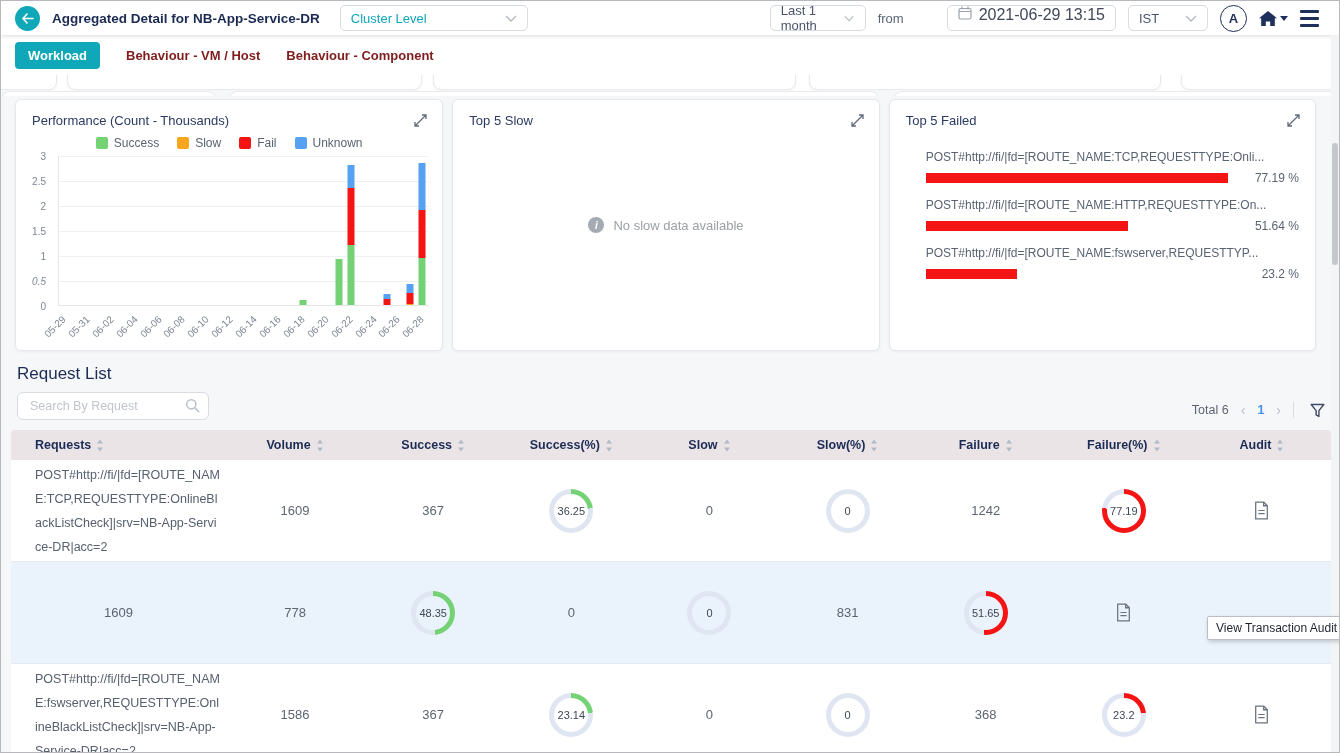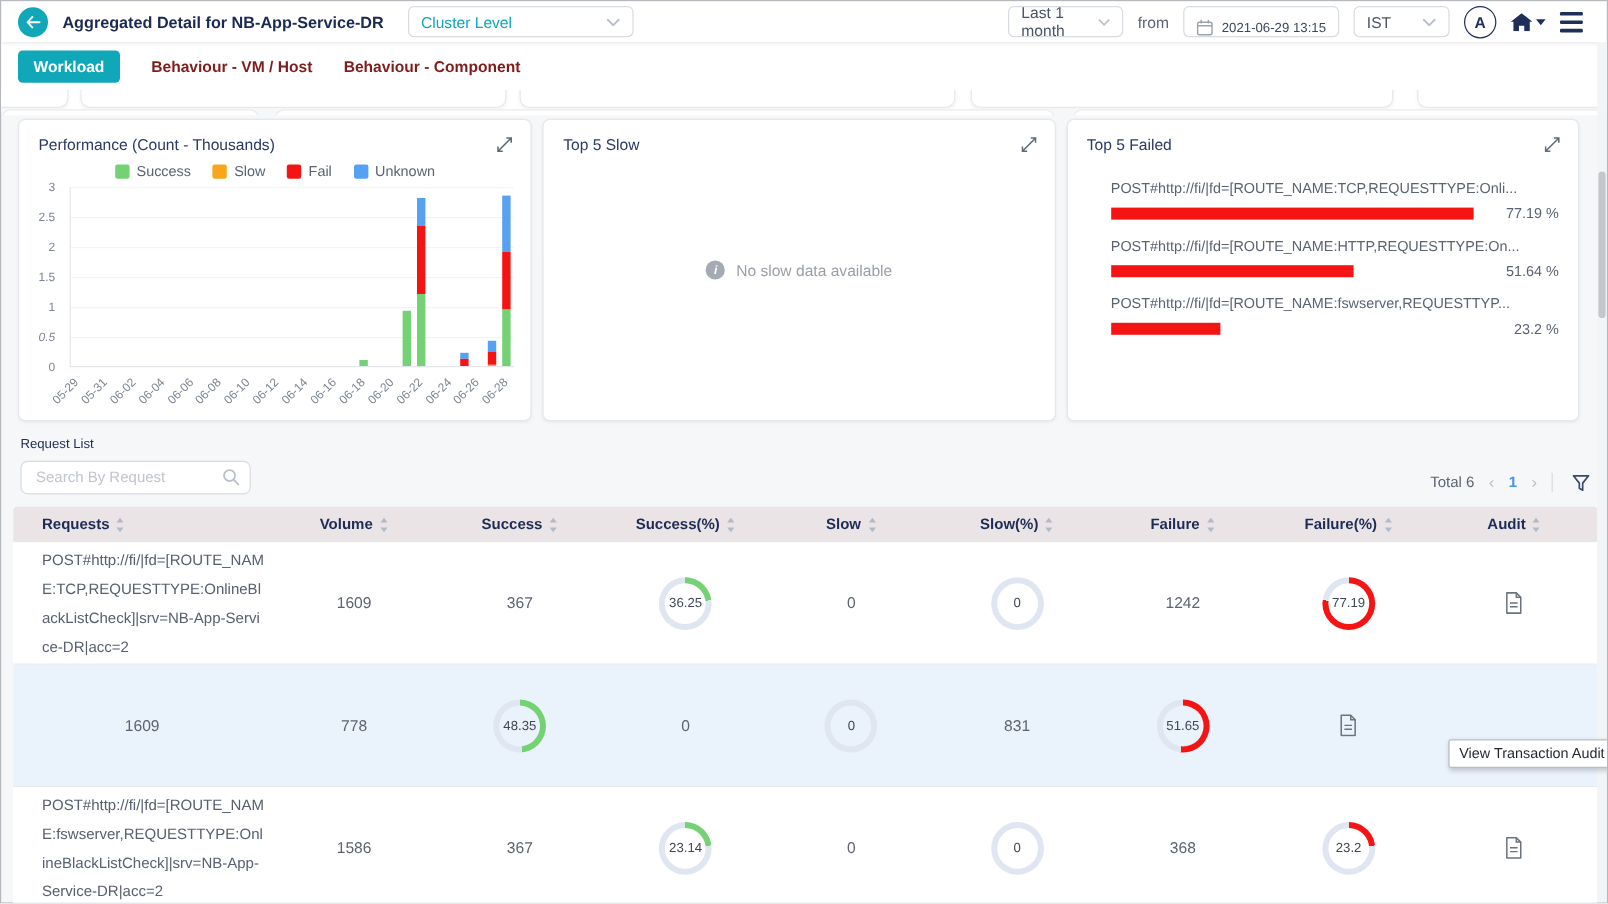--- a/index.html
+++ b/index.html
@@ -10,21 +10,21 @@
   .topbar { position:relative; height:34px; background:#fff; display:flex; align-items:center; gap:12px; padding:0 14px; box-shadow:0 1px 4px rgba(0,0,0,.14); z-index:30; }
   .back-btn { width:25px; height:25px; border-radius:50%; background:#10a7b8; border:none; display:flex; align-items:center; justify-content:center; cursor:pointer; flex:0 0 auto; }
   .page-title { font-size:13.5px; font-weight:bold; color:#1b2a52; white-space:nowrap; }
   .select { height:26px; border:1px solid #d8dbe0; border-radius:5px; background:#fff; display:flex; align-items:center; justify-content:space-between; padding:0 10px; font-size:13px; color:#4a5468; cursor:pointer; }
   .select.cluster { width:188px; margin-left:8px; }
   .select.cluster span { color:#10a7b8; }
   .select.range { width:96px; }
   .select.tz { width:80px; }
   .spacer { flex:1; }
   .from-label { font-size:13px; color:#5b6476; }
-  .datebox { height:26px; border:1px solid #d8dbe0; border-radius:5px; background:#fff; display:flex; align-items:flex-end; gap:7px; padding:0 10px; font-size:11px; color:#3f4859; cursor:pointer; }
+  .datebox { height:26px; border:1px solid #d8dbe0; border-radius:5px; background:#fff; display:flex; align-items:flex-start; gap:7px; padding:0 10px; font-size:16px; color:#3f4859; cursor:pointer;margin-left:31px; }
   .avatar { width:27px; height:27px; border-radius:50%; border:1.5px solid #1e2f59; background:#fff; display:flex; align-items:center; justify-content:center; font-size:13px; font-weight:bold; color:#1e2f59; cursor:pointer; }
   .home { display:flex; align-items:center; gap:3px; cursor:pointer; }
   .caret-down { width:0; height:0; border-left:4px solid transparent; border-right:4px solid transparent; border-top:5px solid #1e2f59; }
   .burger { display:flex; flex-direction:column; gap:4px; cursor:pointer; margin-right:6px; }
   .burger i { display:block; width:19px; height:3px; background:#1e2f59; border-radius:1px; }
 
   
   .tabstrip { position:relative; height:40px; background:#fff; display:flex; align-items:center; gap:26px; padding:0 14px; z-index:20; }
   .tab { font-size:13px; color:#7f1d1d; font-weight:bold; cursor:pointer; white-space:nowrap; }
   .tab.active { background:#10a7b8; color:#fff; padding:6px 13px; border-radius:4px; }
@@ -66,21 +66,21 @@
   
   .f-list { padding:22px 16px 0 36px; }
   .f-item { margin-bottom:13px; }
   .f-label { font-size:12px; color:#5a6372; white-space:nowrap; overflow:hidden; margin-bottom:7px; }
   .f-row { display:flex; align-items:center; }
   .f-track { flex:1; height:10px; }
   .f-bar { height:10px; background:#f41414; }
   .f-pct { width:60px; text-align:right; font-size:12px; color:#5a6372; }
 
   
-  .rl-title { margin:13px 0 8px 16px; font-size:11px; color:#1c2c54; }
+  .rl-title { margin:13px 0 8px 16px; font-size:17px; color:#1c2c54; }
   .rl-controls { display:flex; align-items:flex-end; justify-content:space-between; margin:0 10px 10px 16px; }
   .search-wrap { position:relative; }
   .search-input { width:192px; height:28px; border:1px solid #d8dbe0; border-radius:6px; padding:0 30px 0 12px; font-size:12.5px; color:#4a5468; background:#fff; outline:none; font-family:"Liberation Sans", sans-serif; }
   .search-input::placeholder { color:#c0c4cc; }
   .search-icon { position:absolute; right:9px; top:6px; }
   .pager { display:flex; align-items:center; gap:12px; font-size:12.5px; color:#5d6470; padding-bottom:2px; }
   .pg-arrow { color:#b9c0c9; font-size:14px; cursor:pointer; }
   .pg-num { font-weight:bold; cursor:pointer; }
   .pg-div { width:1px; height:16px; background:#d8dbe0; }
   .filter-btn { background:none; border:none; cursor:pointer; line-height:0; padding:0 4px; }

